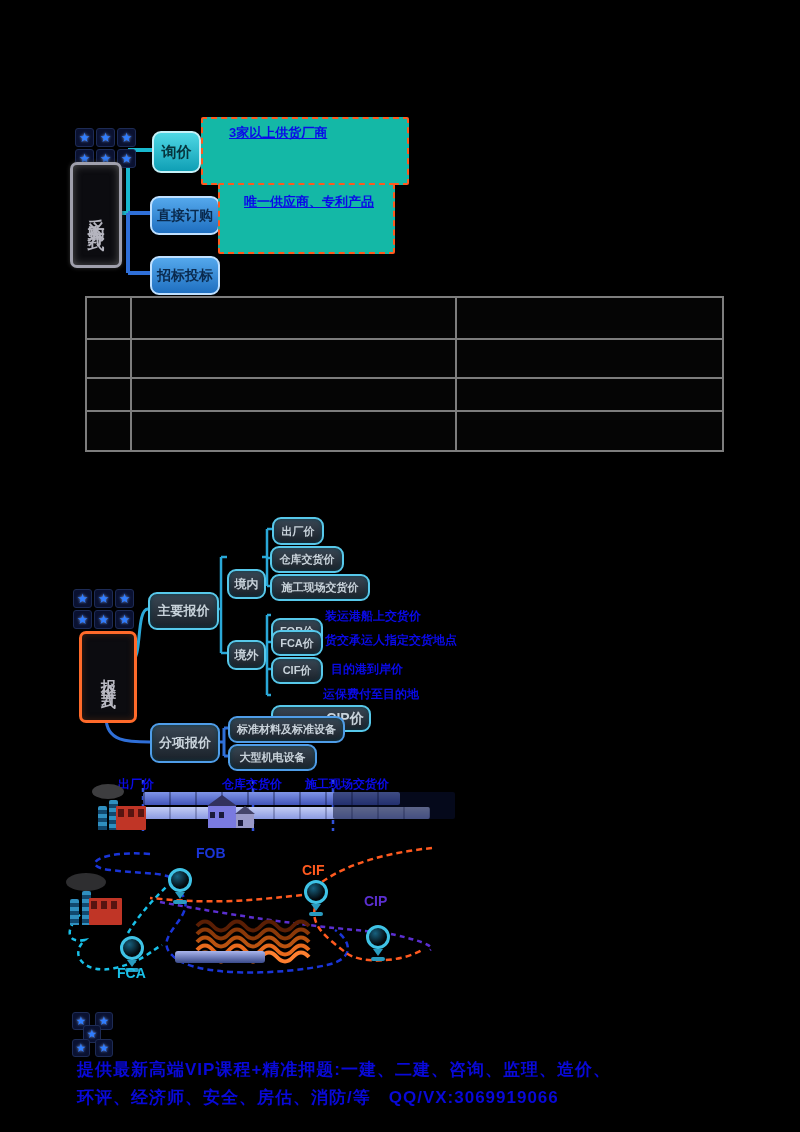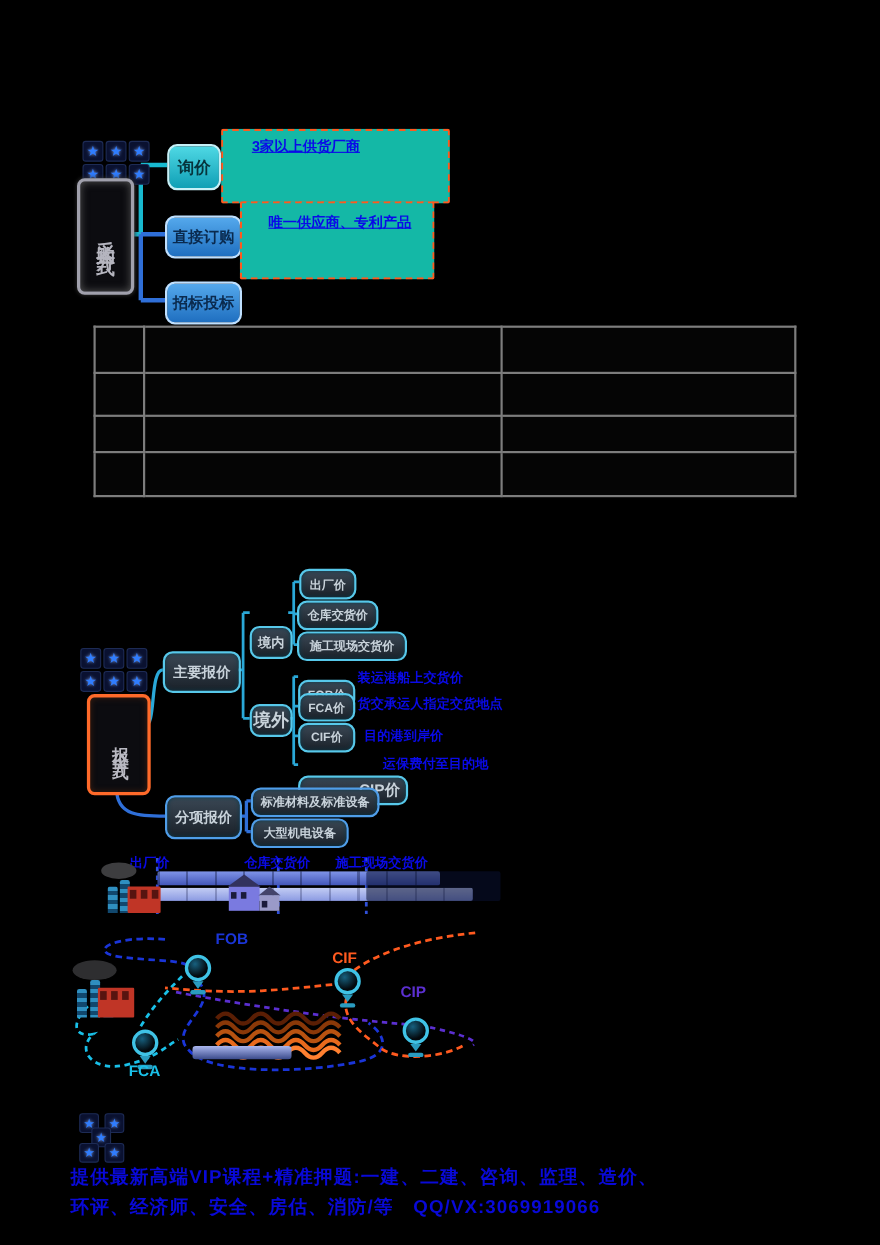--- a/index.html
+++ b/index.html
@@ -64,21 +64,21 @@
 
   
   .pin{position:absolute;width:24px;}
   .pin .head{width:18px;height:18px;border-radius:50%;border:3px solid #3fc3e6;margin:0 auto;
              background:radial-gradient(circle at 35% 30%, #17607e, #03090d 65%);}
   .pin .tip{width:0;height:0;margin:0 auto;border-left:5px solid transparent;border-right:5px solid transparent;
             border-top:7px solid #2a9cc0;}
   .pin .base{width:14px;height:4px;background:#2a9cc0;margin:1px auto 0;border-radius:2px;}
   .pin-label{position:absolute;font-weight:bold;font-size:14px;white-space:nowrap;}
 
-  .footer-line{position:absolute;color:#0909d8;font-weight:bold;font-size:17px;letter-spacing:1px;white-space:nowrap;}
+  .footer-line{position:absolute;color:#0909d8;font-weight:bold;font-size:17px;letter-spacing:1px;white-space:nowrap;margin-left:13px;}
   .ship{position:absolute;background:linear-gradient(#aab6ee,#3a4a8a);border-radius:3px;}
 </style>
 </head>
 <body>
 
 <div class="page">
 
   <svg class="overlay" width="800" height="1132" viewBox="0 0 800 1132">
 
     <path d="M116 213 H128 M128 150 V213 M128 150 H152" stroke="#18b9cf" stroke-width="4" fill="none"></path>
@@ -173,35 +173,35 @@
       <span class="stile">★</span>
       <span class="stile">★</span>
     </div>
   </div>
 
   <div class="abs root-box root-orange z2" style="left:79px;top:631px;width:52px;height:86px;">报价方式</div>
 
   <div class="abs glass z2" style="left:148px;top:592px;width:67px;height:34px;font-size:13px;">主要报价</div>
 
   <div class="abs glass z2" style="left:227px;top:544px;width:35px;height:26px;font-size:12px;margin-top:25px;">境内</div>
-  <div class="abs glass z2" style="left:227px;top:640px;width:35px;height:26px;font-size:16px;">境外</div>
+  <div class="abs glass z2" style="left:227px;top:640px;width:35px;height:26px;font-size:12px;">境外</div>
 
   <div class="abs glass z2" style="left:272px;top:517px;width:48px;height:24px;font-size:11px;">出厂价</div>
   <div class="abs glass z2" style="left:270px;top:546px;width:70px;height:23px;font-size:11px;">仓库交货价</div>
   <div class="abs glass z2" style="left:270px;top:574px;width:96px;height:23px;font-size:11px;">施工现场交货价</div>
 
   <div class="abs glass z2" style="left:271px;top:603px;width:48px;height:23px;font-size:11px;margin-top:15px;">FOB价</div>
   <div class="abs glass z2" style="left:271px;top:630px;width:48px;height:22px;font-size:11px;">FCA价</div>
   <div class="abs glass z2" style="left:271px;top:657px;width:48px;height:23px;font-size:11px;">CIF价</div>
   <div class="abs glass z2" style="left:271px;top:705px;width:48px;height:23px;font-size:14px;padding-left:48px;">CIP价</div>
 
   <span class="abs blue-note z2" style="left:325px;top:608px;">装运港船上交货价</span>
   <span class="abs blue-note z2" style="left:325px;top:632px;">货交承运人指定交货地点</span>
   <span class="abs blue-note z2" style="left:331px;top:661px;">目的港到岸价</span>
-  <span class="abs blue-note z2" style="left:348px;top:686px;font-family:Liberation Serif, serif;">运保费付至目的地</span>
+  <span class="abs blue-note z2" style="left:323px;top:686px;font-family:Liberation Serif, serif;">运保费付至目的地</span>
 
   <div class="abs glass glass-blue z2" style="left:150px;top:723px;width:66px;height:36px;font-size:13px;">分项报价</div>
   <div class="abs glass glass-blue z2" style="left:228px;top:716px;width:113px;height:23px;font-size:11px;">标准材料及标准设备</div>
   <div class="abs glass glass-blue z2" style="left:228px;top:744px;width:85px;height:23px;font-size:11px;">大型机电设备</div>
 
   <span class="abs flow-label z2" style="left:118px;top:776px;">出厂价</span>
   <span class="abs flow-label z2" style="left:222px;top:776px;">仓库交货价</span>
   <span class="abs flow-label z2" style="left:305px;top:776px;">施工现场交货价</span>
 
   <div class="abs bar bar-seg z2" style="left:143px;top:792px;width:257px;height:13px;"></div>

